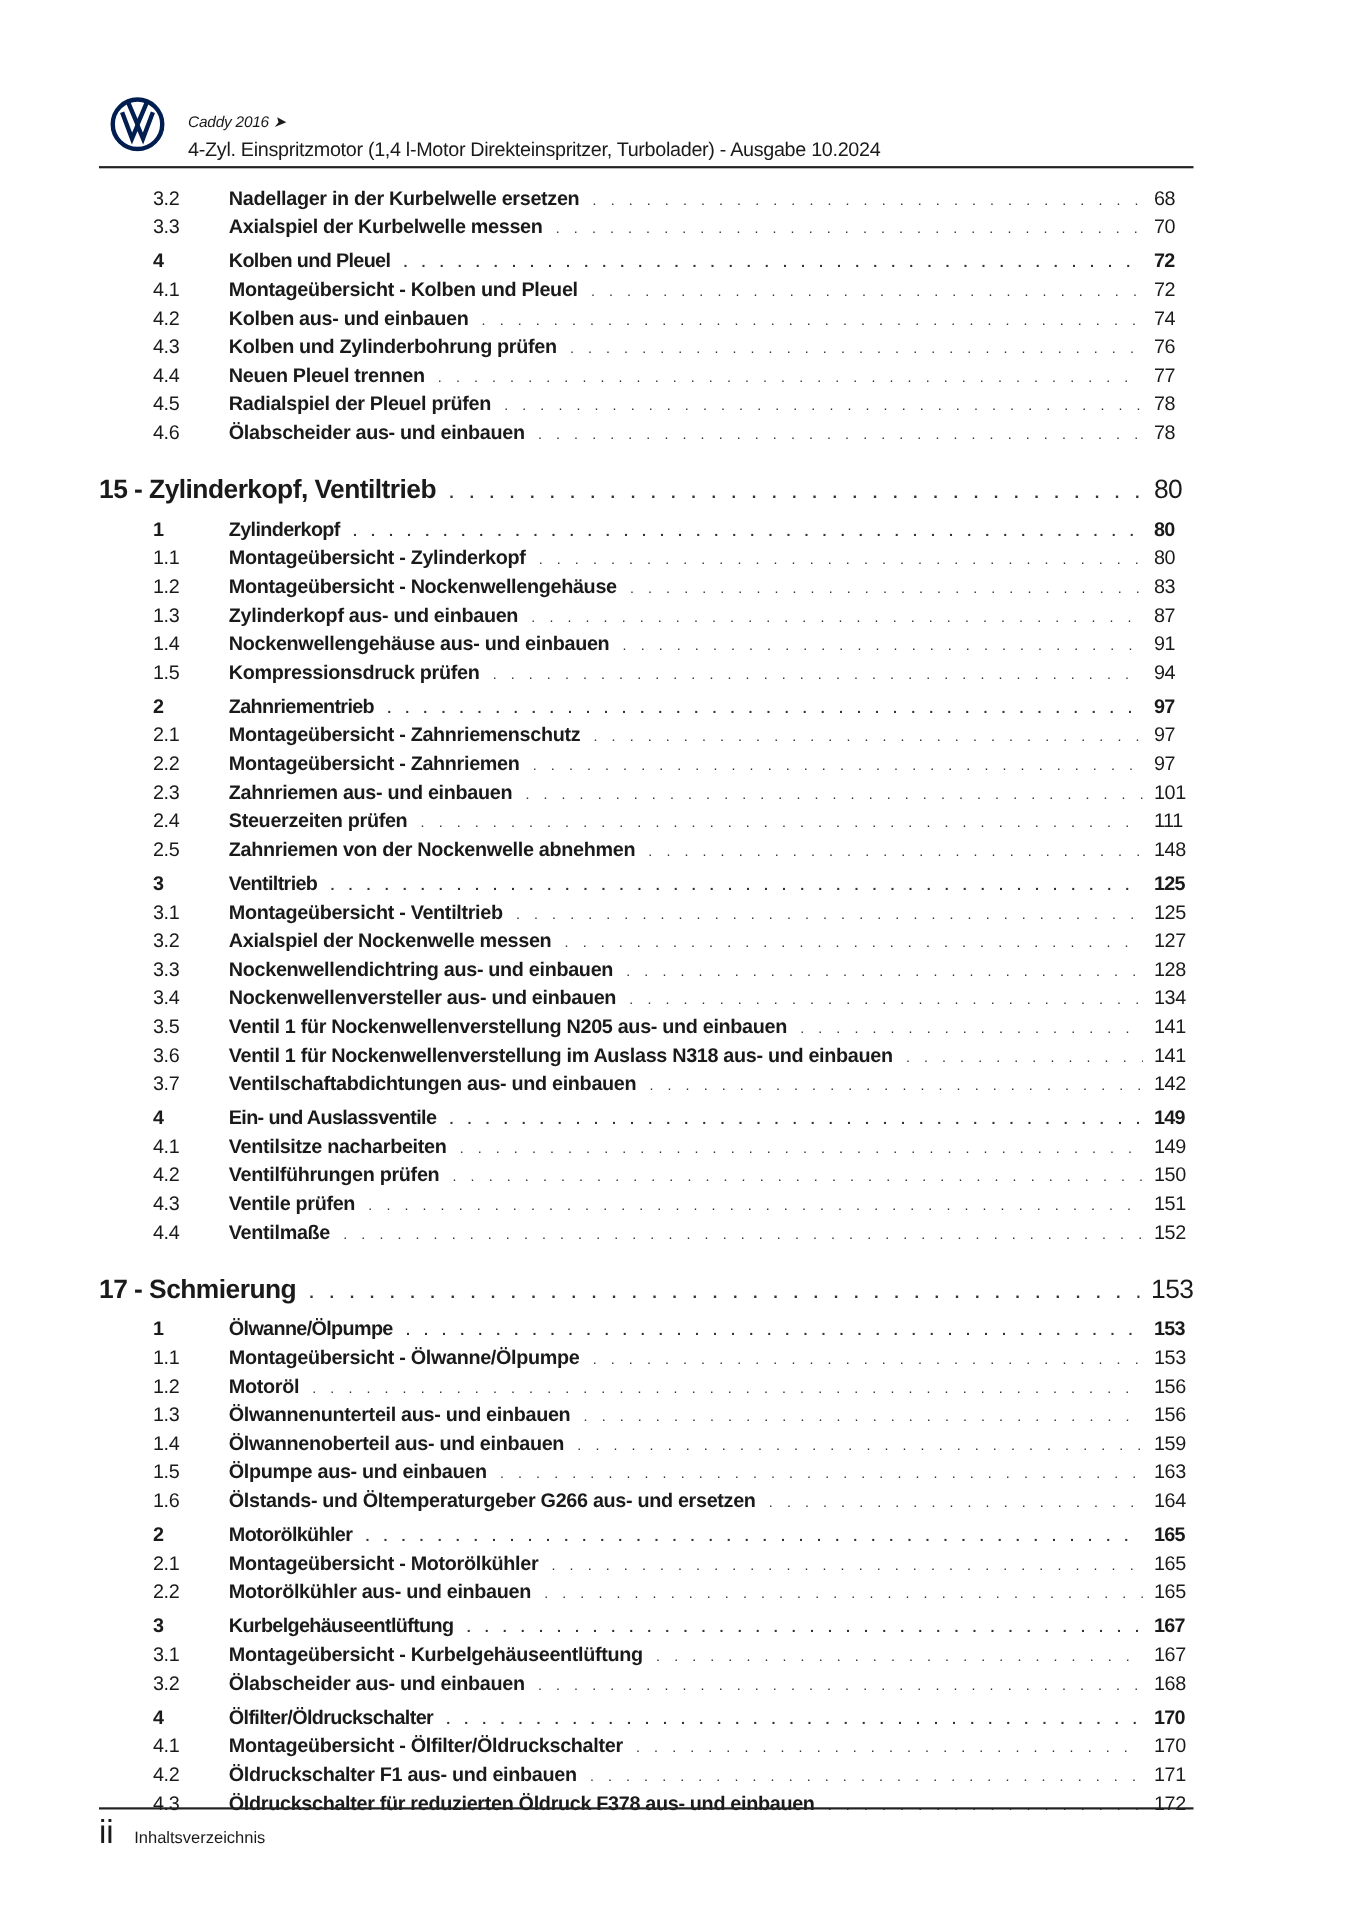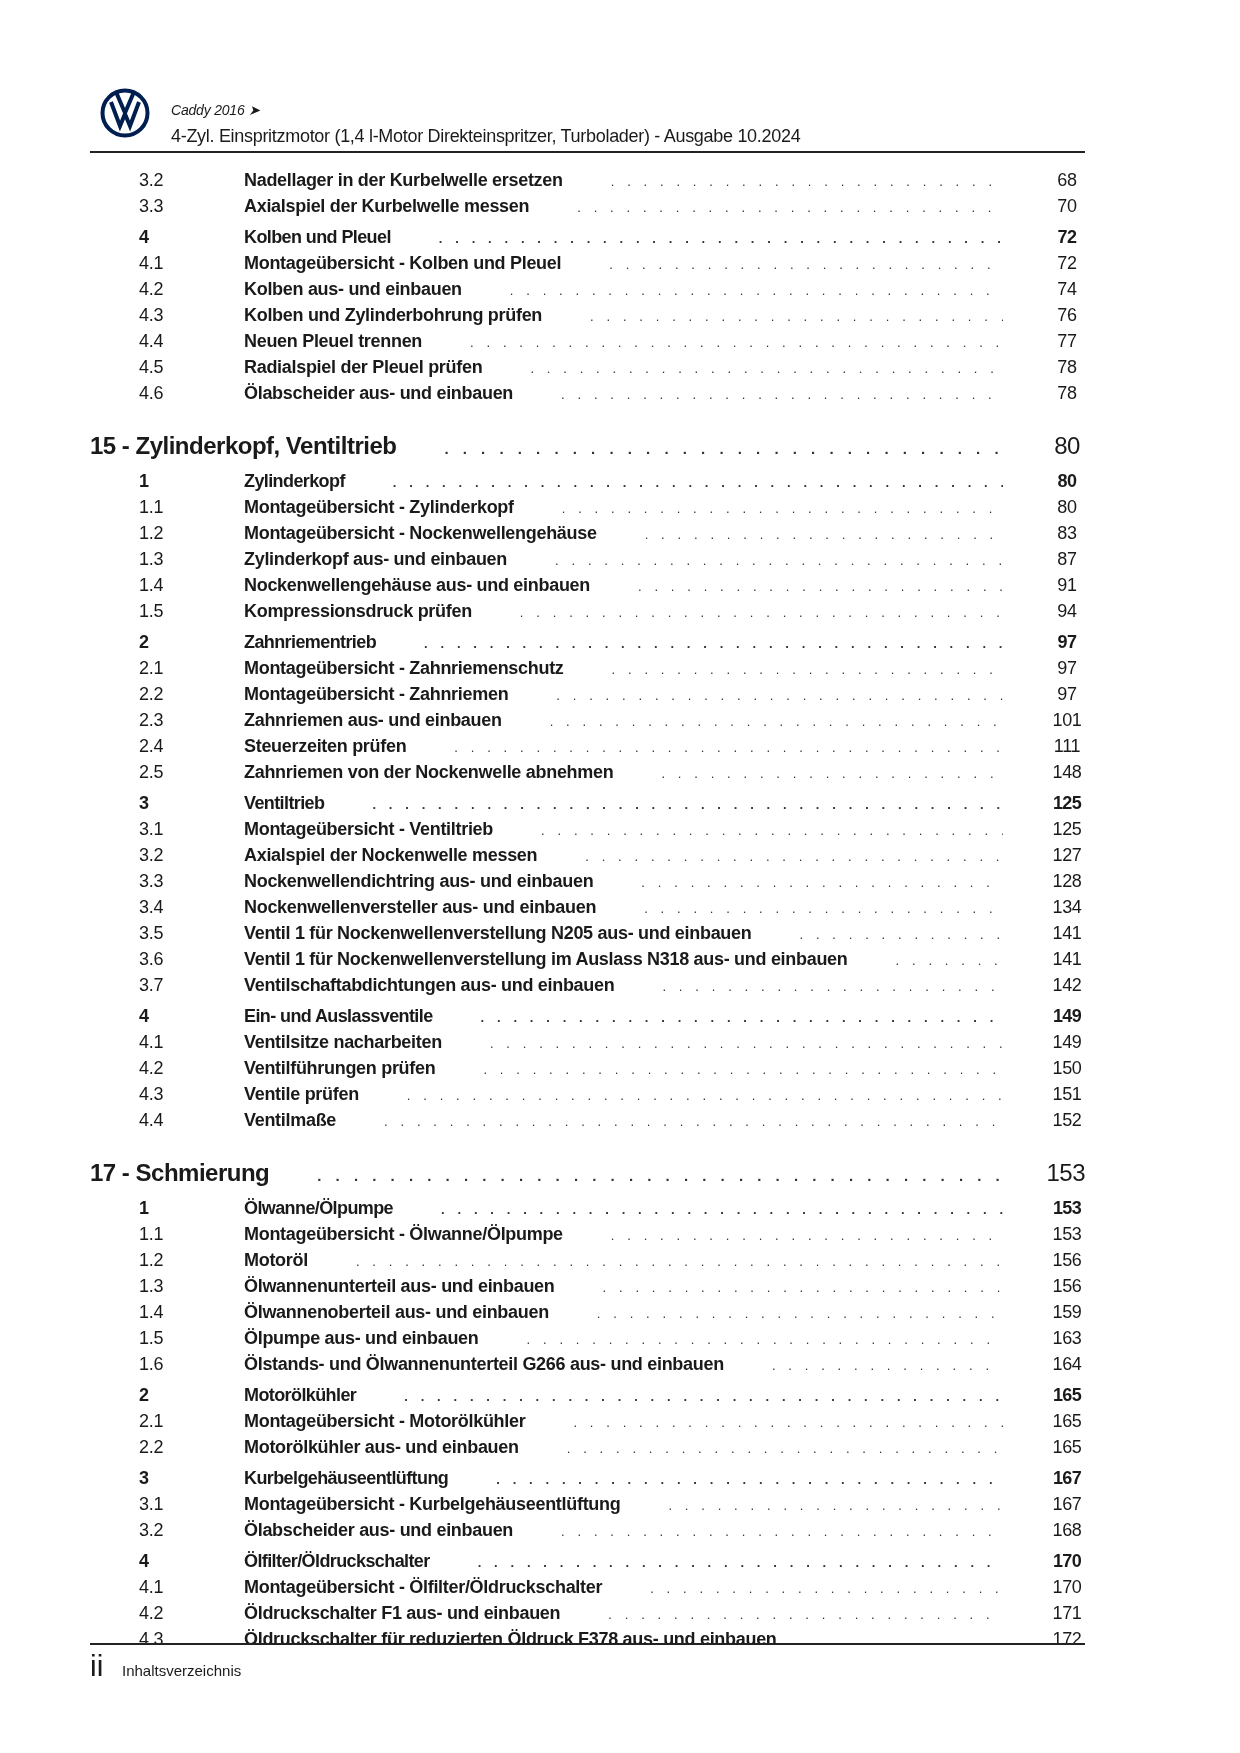--- a/index.html
+++ b/index.html
@@ -5,26 +5,26 @@
   html, body { margin: 0; padding: 0; background: #ffffff; }
   body { width: 1240px; height: 1753px; position: relative; overflow: hidden;
          font-family: "Liberation Sans", sans-serif; color: #1a1a1a; }
   .page-header { position: absolute; left: 90px; top: 86px; width: 995px; height: 66px; }
   .logo { position: absolute; left: 10px; top: 2px; width: 50px; height: 50px; }
   .header-line1 { position: absolute; left: 81px; top: 14px; font-size: 14px; line-height: 20px; letter-spacing: -0.2px; font-style: italic; }
   .header-line2 { position: absolute; left: 81px; top: 40px; font-size: 18px; line-height: 20px; letter-spacing: -0.3px; white-space: nowrap; }
   .header-rule { position: absolute; left: 90px; top: 151px; width: 995px; height: 2px; background: #222; }
 
   .toc { position: absolute; left: 90px; top: 170px; width: 995px; }
-  .row { position: relative; display: flex; align-items: baseline; white-space: nowrap; height: 26px; font-size: 18px; letter-spacing: -0.3px; gap: 36px; }
+  .row { position: relative; display: flex; align-items: baseline; white-space: nowrap; height: 26px; font-size: 18px; letter-spacing: -0.3px; }
   .row .num { width: 69px; padding-left: 49px; flex: none; }
   .row .title { flex: none; font-weight: bold; }
   .row .dots { flex: 1 1 auto; overflow: hidden; margin: 0 10px 0 12px; color: #333; letter-spacing: 4.6px; font-size: 13px; }
   .row .dots::before { content: ". . . . . . . . . . . . . . . . . . . . . . . . . . . . . . . . . . . . . . . . . . . . . . . . . . . . . . . . . . . . . . . . . . . . . . . . . . . . . . . . . . . . . . . . . . . . . . . . . . . . . . . . . . . . . . . . . . . . . . . . . . . . . . . . . . . . . . . . . . . . . . ."; }
-  .row .page { flex: none; min-width: 36px; text-align: center; }
+  .row .page { flex: none; min-width: 36px; text-align: left; }
   .row.section { font-weight: bold; margin-top: 5px; letter-spacing: -0.6px; }
   .row.section .dots { font-weight: bold; }
   .row.chapter { font-size: 24px; height: 34px; margin-top: 23px; margin-bottom: 0px; letter-spacing: -0.5px; }
   .row.chapter .title { padding-left: 0; }
   .row.chapter .dots { font-weight: bold; font-size: 15px; letter-spacing: 5px; }
   .row.chapter .page { font-size: 24px; }
 
   .footer-rule { position: absolute; left: 90px; top: 1643px; width: 995px; height: 2px; background: #222; }
   .footer-page { position: absolute; left: 90px; top: 1650px; font-size: 30px; line-height: 32px; }
   .footer-label { position: absolute; left: 122px; top: 1662px; font-size: 15px; }
@@ -289,21 +289,21 @@
       <span class="page">159</span>
     </div>
     <div class="row entry">
       <span class="num">1.5</span>
       <span class="title">Ölpumpe aus- und einbauen</span>
       <span class="dots"></span>
       <span class="page">163</span>
     </div>
     <div class="row entry">
       <span class="num">1.6</span>
-      <span class="title">Ölstands- und Ölwannenunterteil G266 aus- und einbauen</span>
+      <span class="title">Ölstands- und Öltemperaturgeber G266 aus- und ersetzen</span>
       <span class="dots"></span>
       <span class="page">164</span>
     </div>
     <div class="row section">
       <span class="num">2</span>
       <span class="title">Motorölkühler</span>
       <span class="dots"></span>
       <span class="page">165</span>
     </div>
     <div class="row entry">

